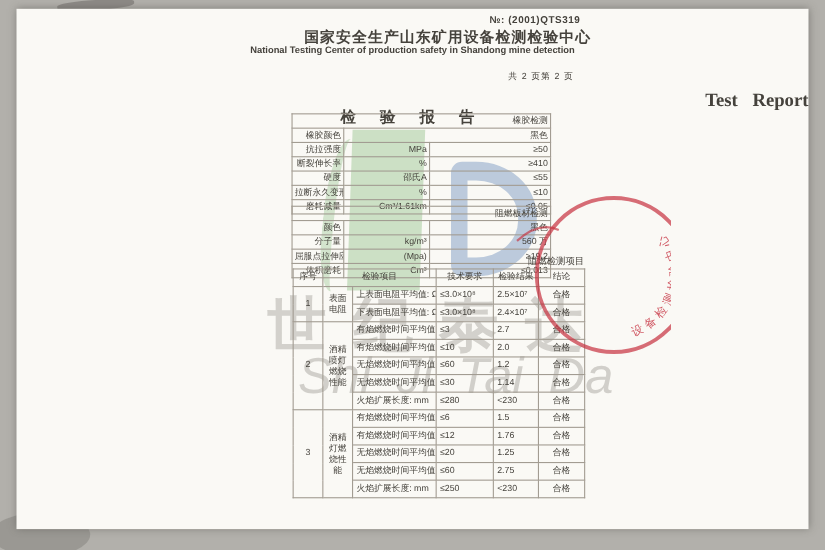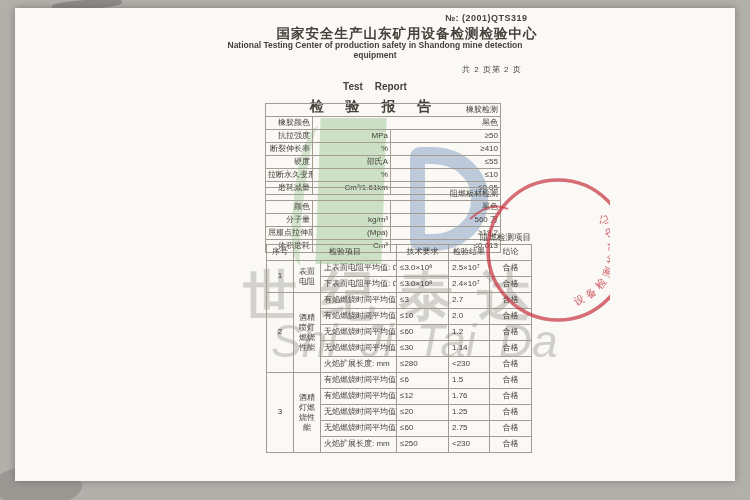--- a/index.html
+++ b/index.html
@@ -15,21 +15,21 @@
     background:#faf9f5;
     box-shadow:0 0 7px rgba(82,80,76,0.55);
     color:#45423c;
   }
   .abs{position:absolute;}
   
   .doc-no{left:430px;top:5px;font-size:9px;font-weight:bold;letter-spacing:.5px;}
   .org-cn{left:0;top:17px;width:100%;text-align:center;font-size:13.5px;font-weight:bold;letter-spacing:1px;padding-left:32px;}
   .org-en{left:0;top:33px;width:100%;text-align:center;font-size:8.5px;font-weight:bold;line-height:9.5px;}
   .title-cn{left:0;top:54px;width:100%;text-align:center;font-size:14px;font-weight:bold;letter-spacing:9px;margin-top:36px;}
-  .title-en{left:0;top:73px;width:100%;text-align:center;font-size:10px;font-weight:bold;word-spacing:9px;font-family:Liberation Sans, sans-serif;}
+  .title-en{left:0;top:73px;width:100%;text-align:right;font-size:17px;font-weight:bold;word-spacing:9px;font-family:Liberation Serif, serif;}
   .page-info{left:447px;top:56px;font-size:8px;letter-spacing:1px;}
   
   .wm{pointer-events:none;}
   .logo-t-stem{left:303px;top:110px;width:66px;height:146px;background:rgba(158,199,150,0.5);transform:skewX(-2deg);}
   .logo-t-swoosh{left:279px;top:118px;width:26px;height:140px;border-left:10px solid rgba(158,199,150,0.42);border-radius:50% 0 0 40%;transform:rotate(6deg);}
   .logo-d{left:395px;top:139px;width:46px;height:70px;border:17px solid rgba(126,156,196,0.5);border-left-width:15px;border-radius:10px 55px 55px 10px / 10px 50px 50px 10px;}
   .brand-cn{left:228px;top:252px;font-size:54px;font-weight:bold;letter-spacing:24px;color:rgba(148,145,138,0.38);white-space:nowrap;}
   .brand-script{left:256px;top:306px;font-size:46px;font-style:italic;font-family:Liberation Sans, sans-serif;color:rgba(152,150,143,0.42);word-spacing:10px;white-space:nowrap;}
   
   table{border-collapse:collapse;table-layout:fixed;position:absolute;font-size:8px;color:#45423c;}
@@ -56,21 +56,20 @@
   <div class="abs wm logo-t-swoosh"></div>
   <div class="abs wm logo-t-stem"></div>
   <div class="abs wm logo-d"></div>
   <div class="abs wm brand-cn">世纪泰达</div>
   <div class="abs wm brand-script">Shi Ji Tai Da</div>
 
   <div class="abs doc-no">№: (2001)QTS319</div>
   <div class="abs org-cn">国家安全生产山东矿用设备检测检验中心</div>
   <div class="abs org-en">
     <div>National Testing Center of production safety in Shandong mine detection</div>
-    <div>equipment</div>
   </div>
   <div class="abs title-cn">检 验 报 告</div>
   <div class="abs title-en">Test Report</div>
   <div class="abs page-info">共 2 页第 2 页</div>
 
   <table class="t-small" style="top:95px">
     <colgroup>
         <col style="width:47px">
         <col style="width:78px">
         <col style="width:110px">

